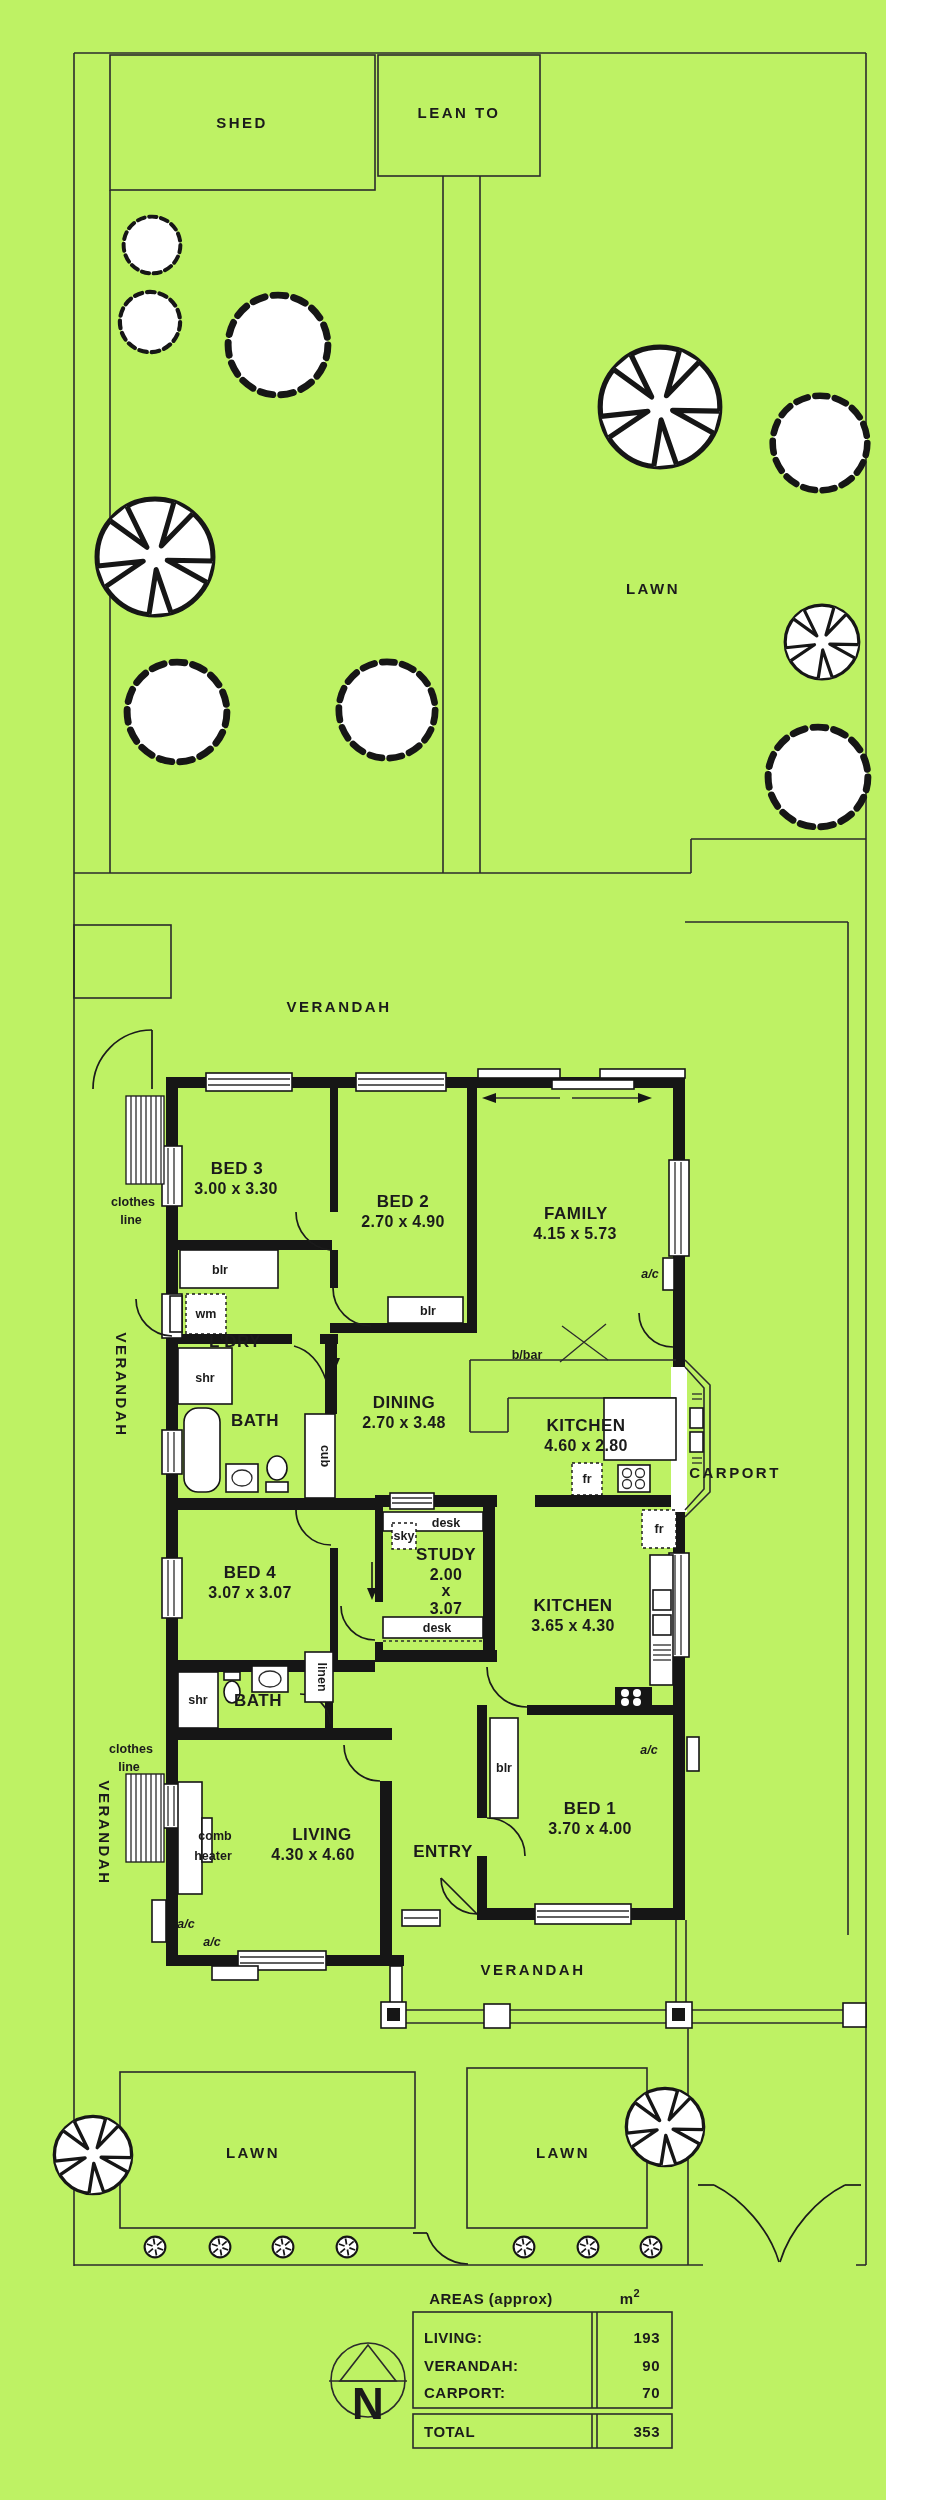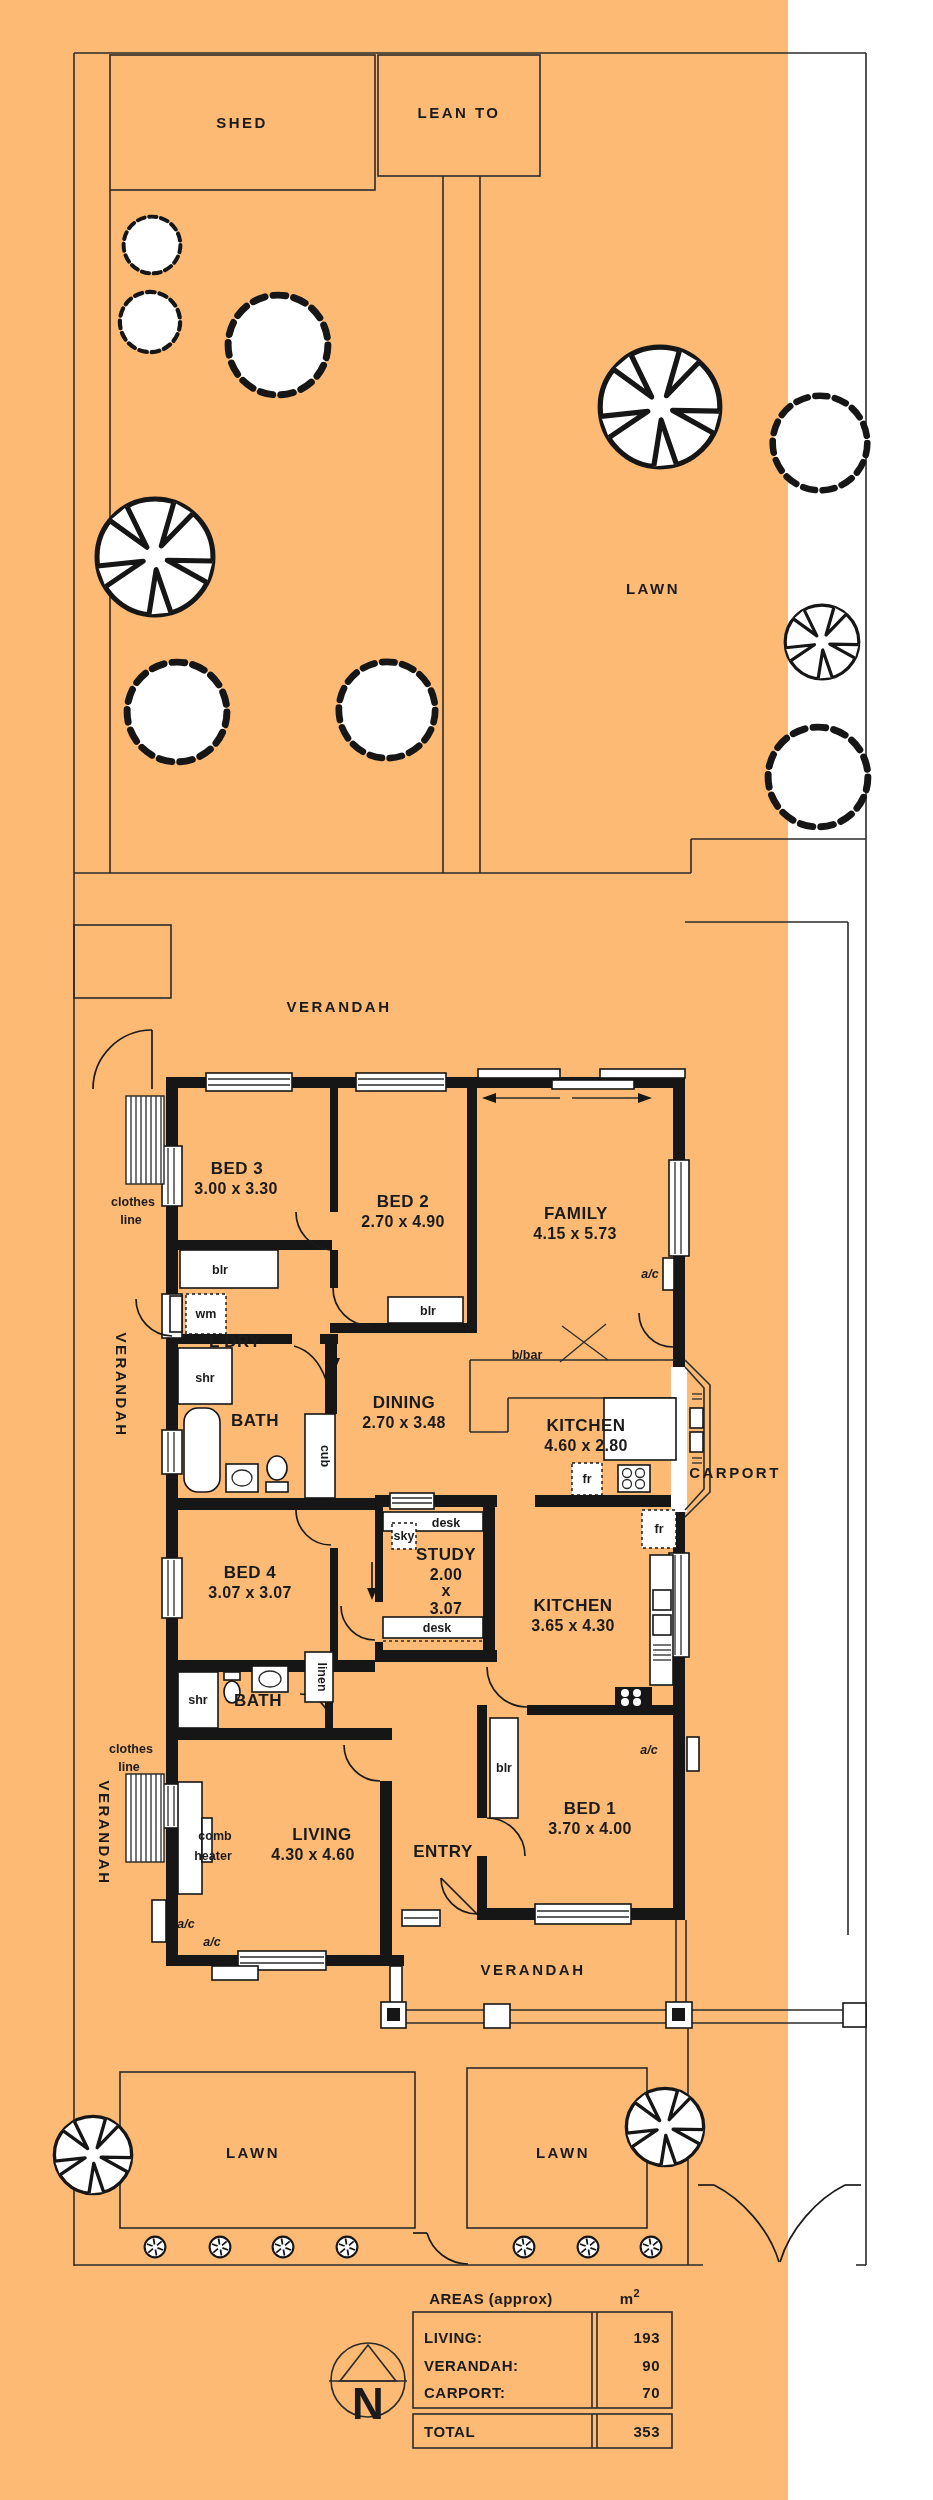--- a/index.html
+++ b/index.html
@@ -1,16 +1,16 @@
 <!DOCTYPE html>
 <html><head>
 <meta charset="utf-8">
 <style>
   html,body{margin:0;padding:0;background:#ffffff;}
-  .canvas{position:relative;width:788px;height:2500px;background:#fdba74;font-family:"Liberation Sans",sans-serif;}
+  .canvas{position:relative;width:886px;height:2500px;background:#bef264;font-family:"Liberation Sans",sans-serif;}
   svg{display:block;}
   text{fill:#1b1b1b;font-family:"Liberation Sans",sans-serif;}
   .rm{font-size:17px;font-weight:700;letter-spacing:.5px;}
   .dim{font-size:16px;font-weight:700;letter-spacing:.3px;}
   .site{font-size:15px;font-weight:700;letter-spacing:2.5px;}
   .sm{font-size:12.5px;font-weight:700;}
   .tbl{font-size:15px;font-weight:700;letter-spacing:.5px;}
   .thin{stroke:#2b2b2b;stroke-width:1.6;fill:none;}
   .thin2{stroke:#2b2b2b;stroke-width:1.3;fill:none;}
   .wall{fill:#161616;}

